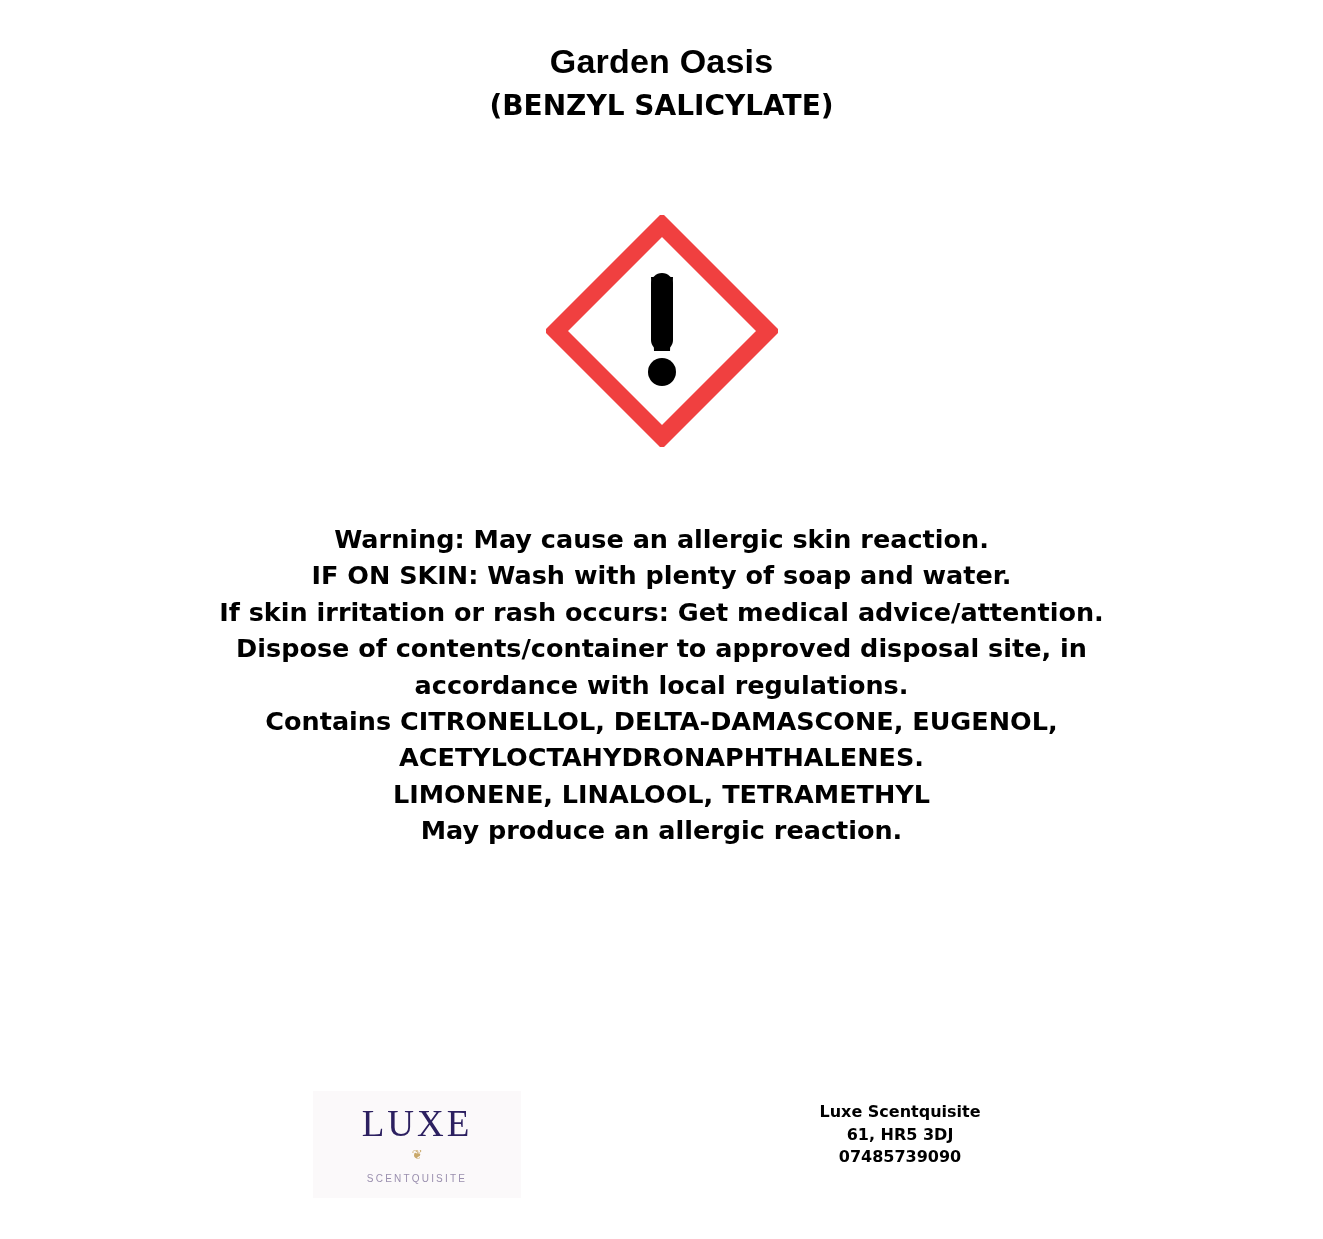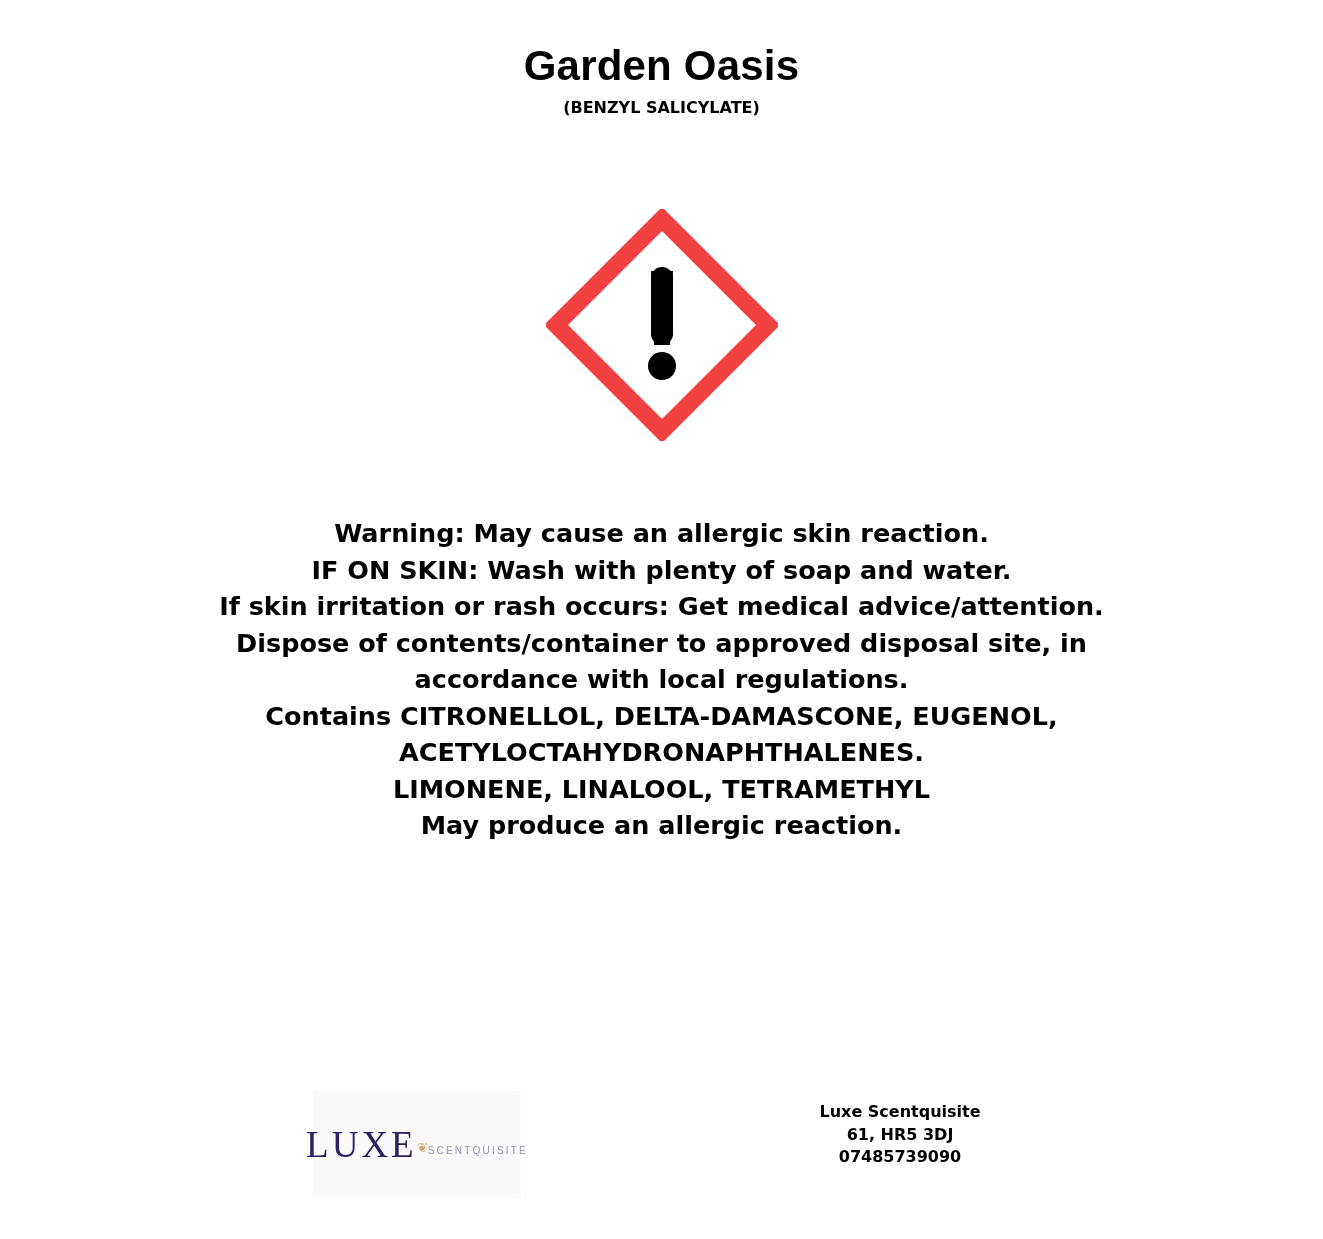--- a/index.html
+++ b/index.html
@@ -23,29 +23,29 @@
     box-sizing: border-box;
   }
 
   
   .header {
     text-align: center;
     padding-top: 42px;
   }
   .product-name {
     font-family: "Liberation Sans", sans-serif;
-    font-size: 42px;
+    font-size: 34px;
     font-weight: bold;
     letter-spacing: 0.2px;
     line-height: 1.15;
     margin: 0;
   }
   .product-inci {
     font-family: "DejaVu Sans", sans-serif;
-    font-size: 16px;
+    font-size: 28px;
     font-weight: bold;
     line-height: 1.2;
     margin: 8px 0 12px 0;
   }
 
   
   .pictogram-row {
     margin-top: 92px;
     display: flex;
     justify-content: center;
@@ -80,21 +80,21 @@
     height: 112px;
   }
   .brand-logo {
     position: absolute;
     left: 313px;
     top: 0;
     width: 208px;
     height: 107px;
     background: #fbf9fa;
     display: flex;
-    flex-direction: row;
+    flex-direction: column;
     align-items: center;
     justify-content: center;
   }
   .brand-logo-word {
     font-family: "Liberation Serif", serif;
     font-size: 37px;
     letter-spacing: 3px;
     color: #2c2060;
     line-height: 1;
   }

